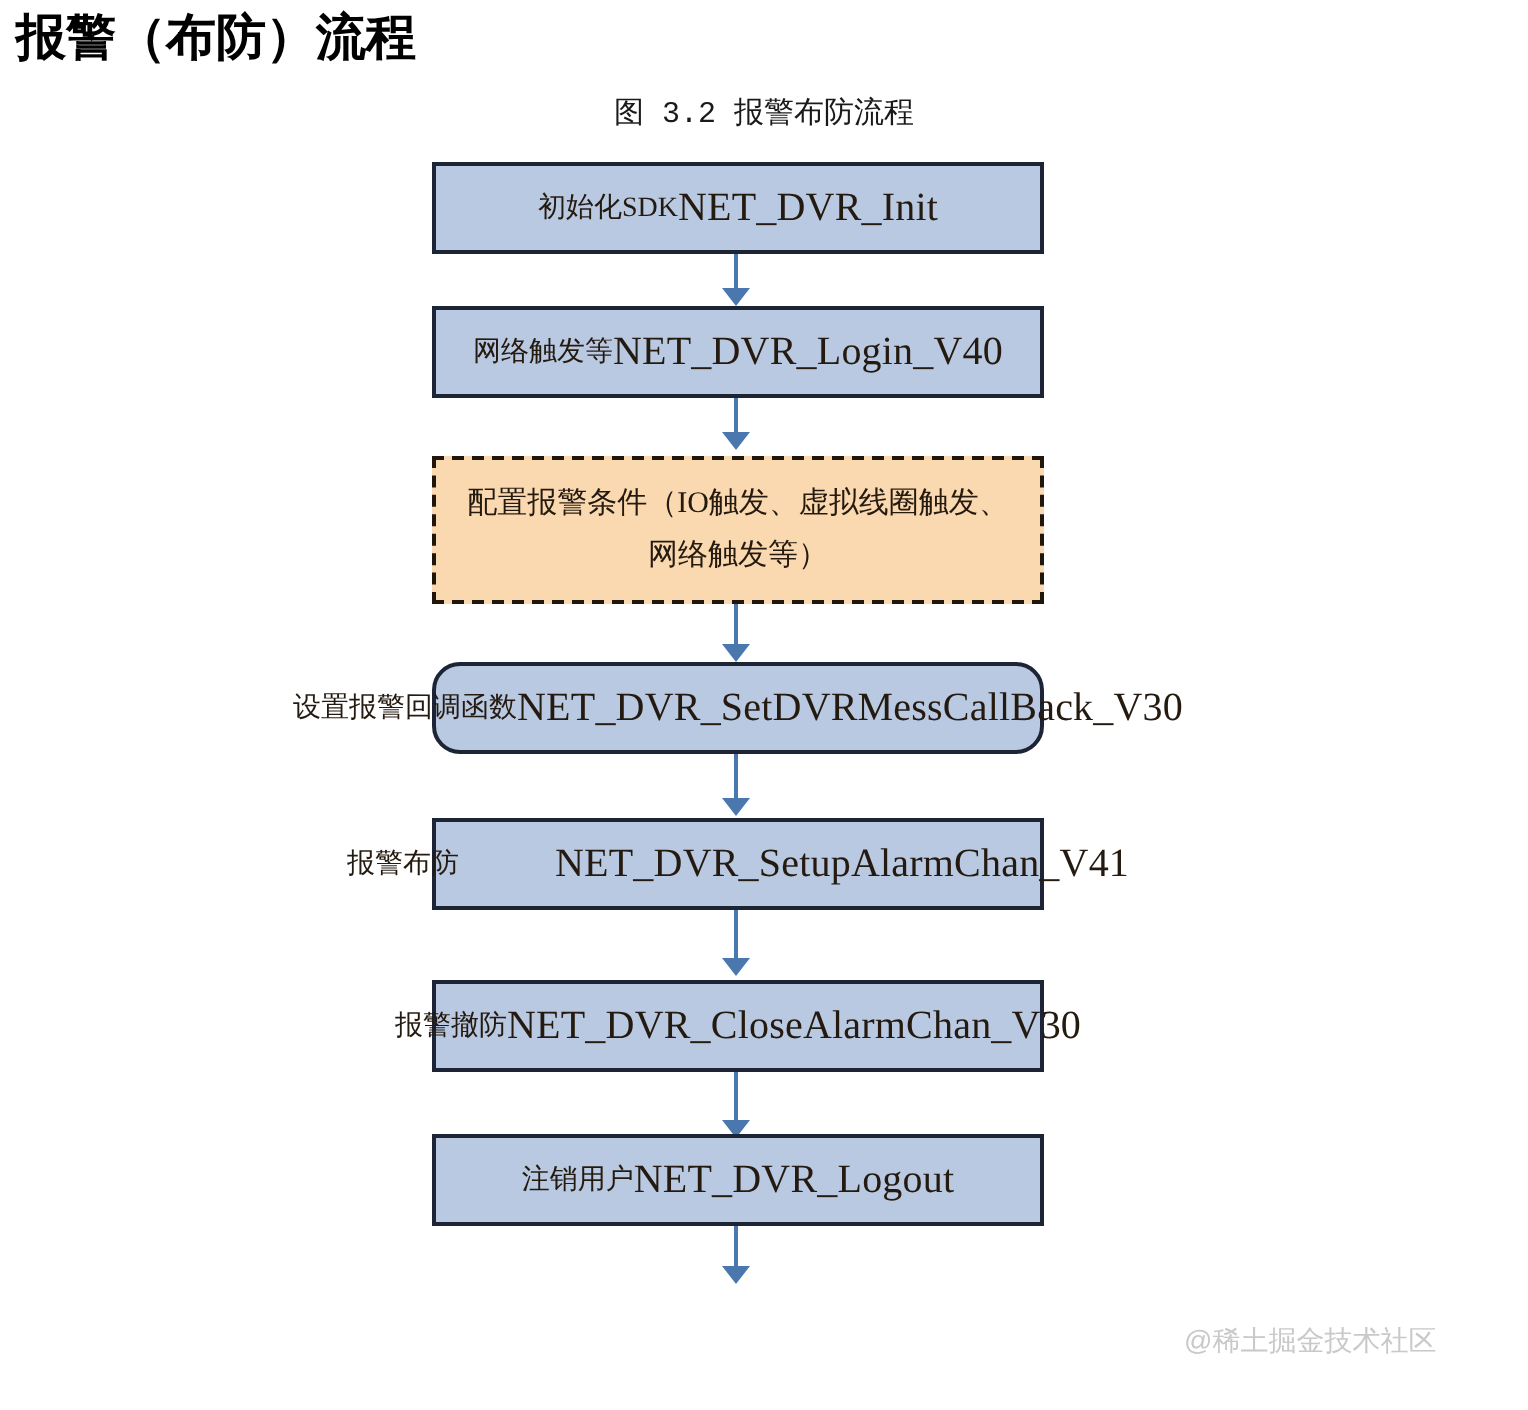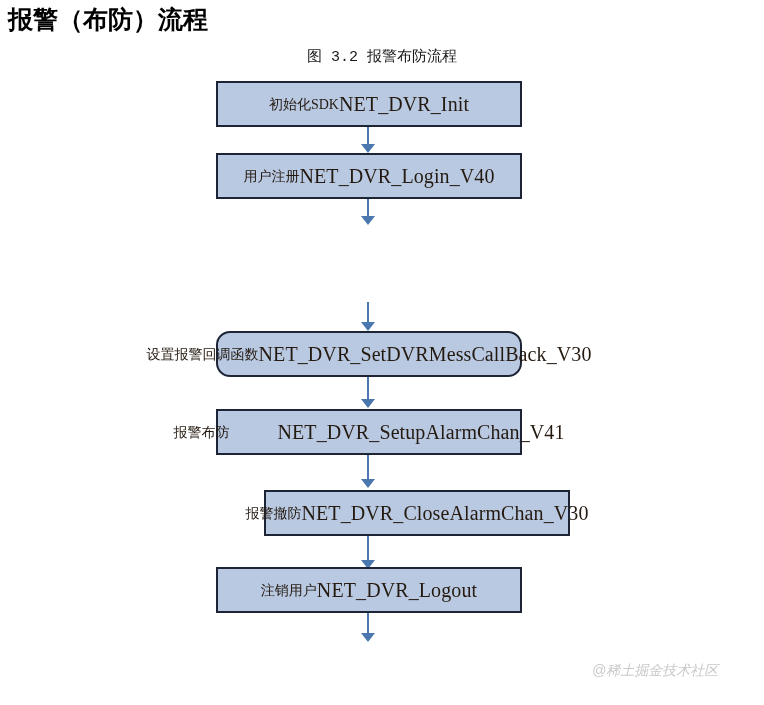--- a/index.html
+++ b/index.html
@@ -122,64 +122,66 @@
   #watermark {
     position: absolute;
     left: 592px;
     top: 661px;
     font-family: "Liberation Sans", "DejaVu Sans", sans-serif;
     font-size: 14px;
     line-height: 18px;
     color: #c9c9c9;
     white-space: nowrap;
     user-select: none;
-    font-style: italic;
   }
 </style>
 </head>
 <body>
 
 <div id="page-title">报警（布防）流程</div>
 
 <div id="figure-caption">图  3.2  报警布防流程</div>
 
 <div id="flowchart">
 
   <div class="node process" style="top:81px;">
     <div class="node-line node-line-cn">初始化SDK</div>
     <div class="node-line node-line-api">NET_DVR_Init</div>
   </div>
   <div class="connector" style="top:127px; height:17px;"></div>
   <div class="arrowhead" style="top:144px;"></div>
 
   <div class="node process" style="top:153px;">
-    <div class="node-line node-line-cn">用户注册</div>
+    <div class="node-line node-line-cn">网络触发等</div>
     <div class="node-line node-line-api">NET_DVR_Login_V40</div>
   </div>
   <div class="connector" style="top:199px; height:17px;"></div>
   <div class="arrowhead" style="top:216px;"></div>
 
+  <div class="node config" style="top:228px;">
+    <div class="node-line node-line-cn config-text">配置报警条件（IO触发、虚拟线圈触发、网络触发等）</div>
+  </div>
   <div class="connector" style="top:302px; height:20px;"></div>
   <div class="arrowhead" style="top:322px;"></div>
 
   <div class="node process" style="top:331px;border-radius:14px;">
     <div class="node-line node-line-cn">设置报警回调函数</div>
     <div class="node-line node-line-api">NET_DVR_SetDVRMessCallBack_V30</div>
   </div>
   <div class="connector" style="top:377px; height:22px;"></div>
   <div class="arrowhead" style="top:399px;"></div>
 
   <div class="node process" style="top:409px;gap:48px;">
     <div class="node-line node-line-cn">报警布防</div>
     <div class="node-line node-line-api">NET_DVR_SetupAlarmChan_V41</div>
   </div>
   <div class="connector" style="top:455px; height:24px;"></div>
   <div class="arrowhead" style="top:479px;"></div>
 
-  <div class="node process" style="top:490px;margin-left:48px;">
+  <div class="node process" style="top:490px;">
     <div class="node-line node-line-cn">报警撤防</div>
     <div class="node-line node-line-api">NET_DVR_CloseAlarmChan_V30</div>
   </div>
   <div class="connector" style="top:536px; height:24px;"></div>
   <div class="arrowhead" style="top:560px;"></div>
 
   <div class="node process" style="top:567px;">
     <div class="node-line node-line-cn">注销用户</div>
     <div class="node-line node-line-api">NET_DVR_Logout</div>
   </div>

